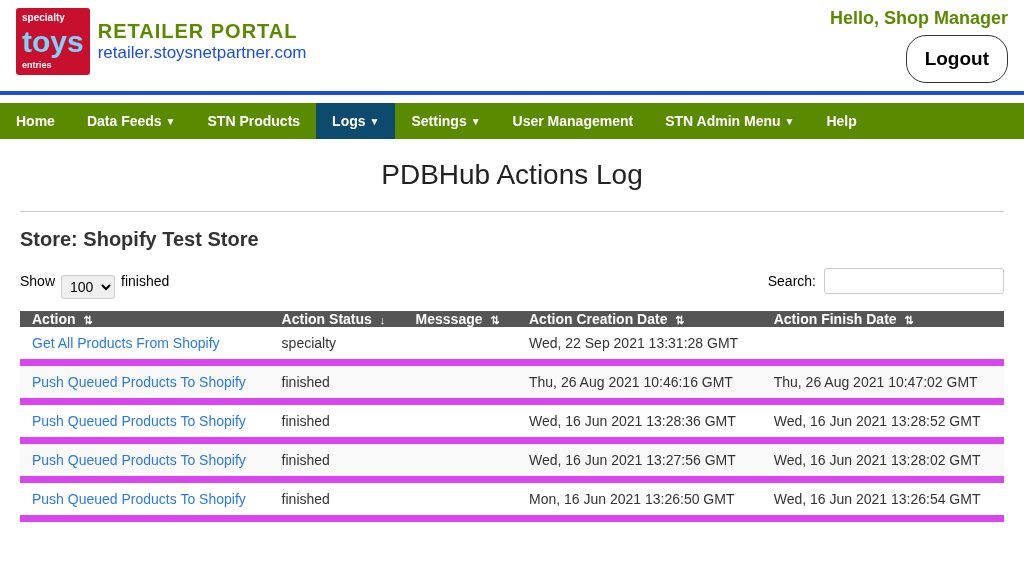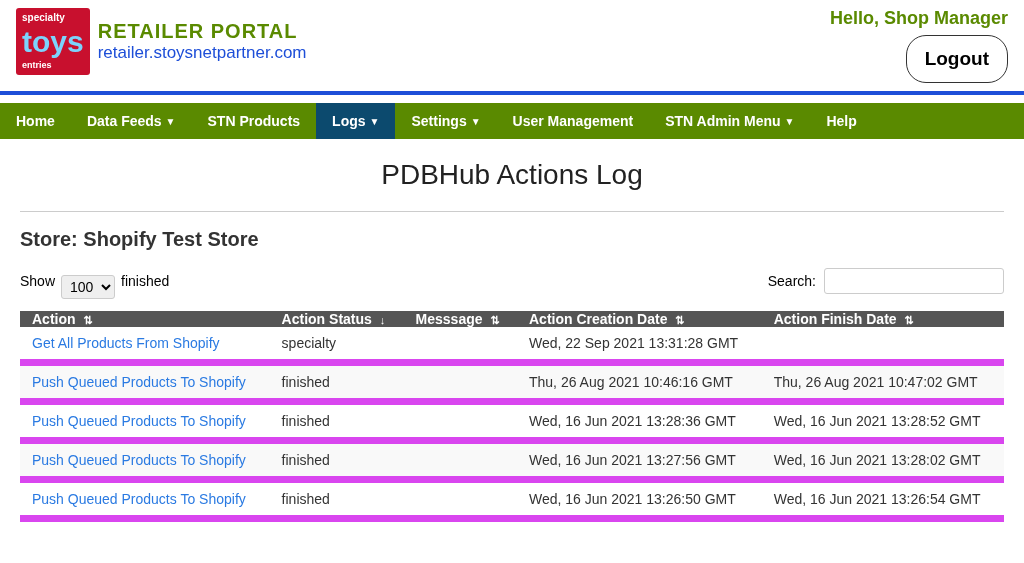--- a/index.html
+++ b/index.html
@@ -144,18 +144,18 @@
       <td class="link-cell">Push Queued Products To Shopify</td>
       <td>finished</td>
       <td></td>
       <td>Wed, 16 Jun 2021 13:27:56 GMT</td>
       <td>Wed, 16 Jun 2021 13:28:02 GMT</td>
     </tr>
         <tr>
       <td class="link-cell">Push Queued Products To Shopify</td>
       <td>finished</td>
       <td></td>
-      <td>Wed, 16 Jun 2021 13:26:50 GMT</td>
+      <td>Mon, 16 Jun 2021 13:26:50 GMT</td>
       <td>Wed, 16 Jun 2021 13:26:54 GMT</td>
     </tr>
       </tbody>
   </table>
 </div>
 
 </body></html>

